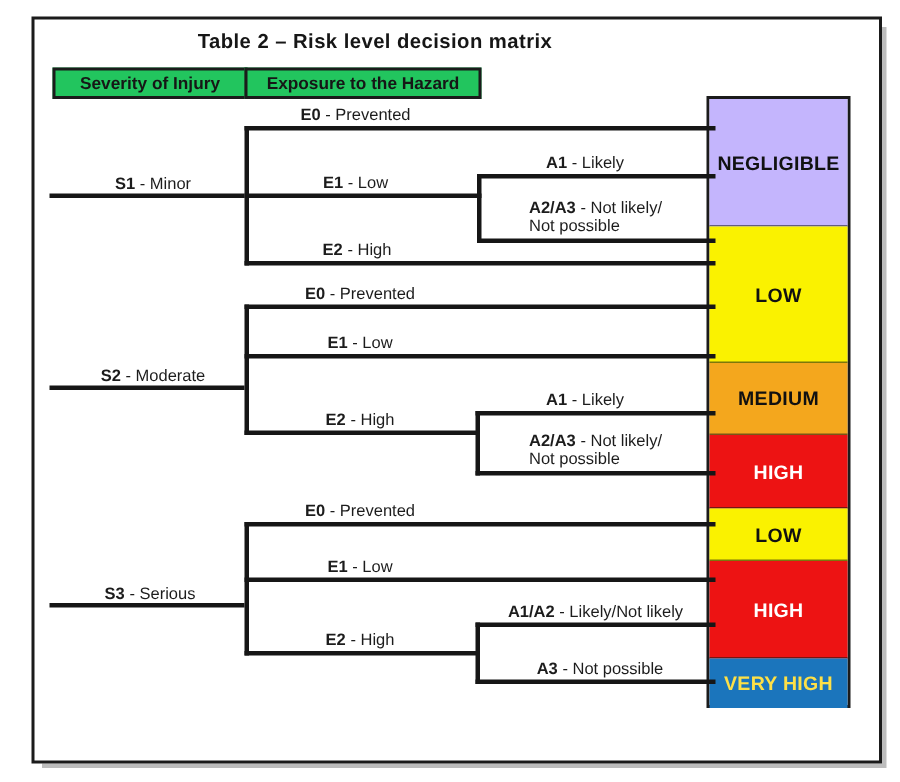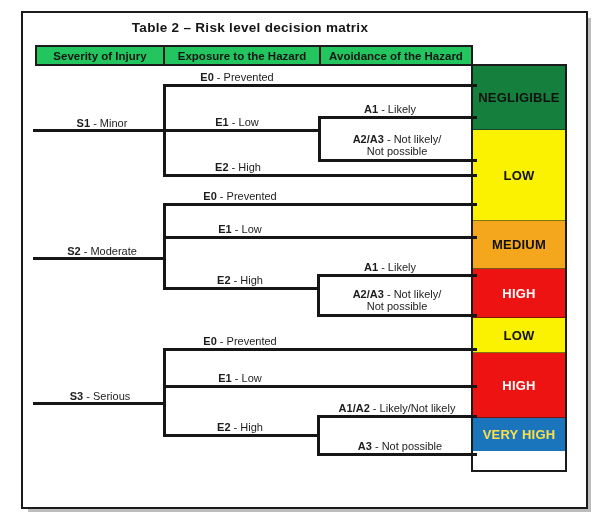--- a/index.html
+++ b/index.html
@@ -31,45 +31,42 @@
     display:flex;align-items:center;justify-content:center;
     font-weight:bold;font-size:13px;letter-spacing:.2px;white-space:nowrap;
     border-bottom:1px solid rgba(20,20,20,.55);
   }
   .rblock:last-child{border-bottom:none;}
   .hl,.vl{position:absolute;background:#161616;}
   .hl{height:3px;}
   .vl{width:3px;}
   .lbl{
     position:absolute;transform:translateX(-50%);
-    font-size:11px;color:#1c1c1c;white-space:nowrap;line-height:12px;text-align:center;
+    font-size:11px;color:#1c1c1c;white-space:nowrap;line-height:12px;text-align:left;
   }
   .lbl .code{font-weight:bold;}
 </style>
 </head>
 <body>
 
 <div class="stage">
 
   <div class="frame"></div>
 
   <div class="title">Table 2 – Risk level decision matrix</div>
 
   <div class="hcell" style="left:35px;width:130px;">
       <span>Severity of Injury</span>
     </div>
   <div class="hcell" style="left:163px;width:158px;">
       <span>Exposure to the Hazard</span>
     </div>
-  <div class="hcell" style="left:319px;width:154px;">
-      <span>Avoidance of the Hazard</span>
-    </div>
 
   <div class="riskcol">
-    <div class="rblock" style="height: 64px; background: #15803d; color: rgb(17, 17, 17);">NEGLIGIBLE</div>
+    <div class="rblock" style="height: 85px; background: #c4b5fd; color: rgb(17, 17, 17);">NEGLIGIBLE</div>
     <div class="rblock" style="height: 91px; background: rgb(250, 242, 0); color: rgb(17, 17, 17);">LOW</div>
     <div class="rblock" style="height: 48px; background: rgb(244, 167, 29); color: rgb(17, 17, 17);">MEDIUM</div>
     <div class="rblock" style="height: 49px; background: rgb(237, 19, 19); color: rgb(255, 255, 255);">HIGH</div>
     <div class="rblock" style="height: 35px; background: rgb(250, 242, 0); color: rgb(17, 17, 17);">LOW</div>
     <div class="rblock" style="height: 65px; background: rgb(237, 19, 19); color: rgb(255, 255, 255);">HIGH</div>
     <div class="rblock" style="height: 33px; background: rgb(27, 117, 188); color: #fde047;">VERY HIGH</div>
   </div>
 
   <div class="hl" style="left:33px;top:129px;width:130px;"></div>
   <div class="vl" style="left:163px;top:84px;height:93px;"></div>

